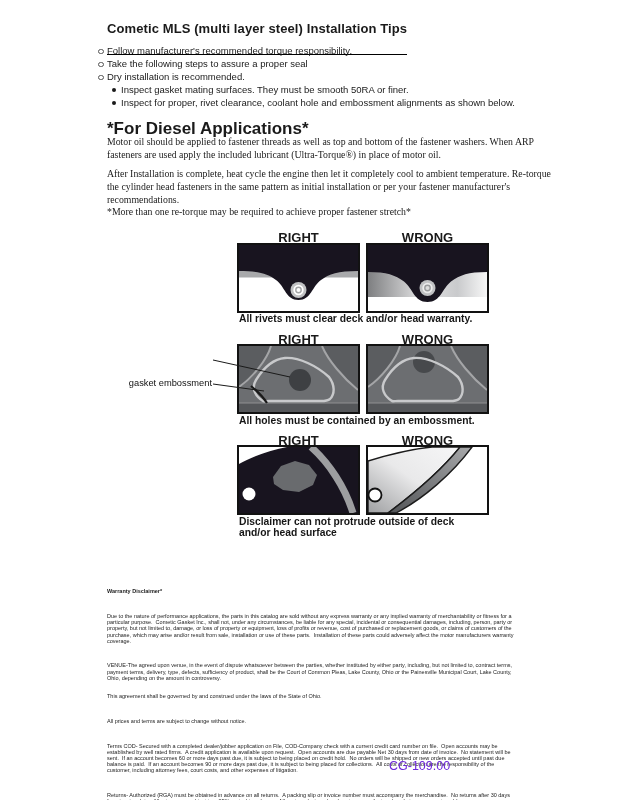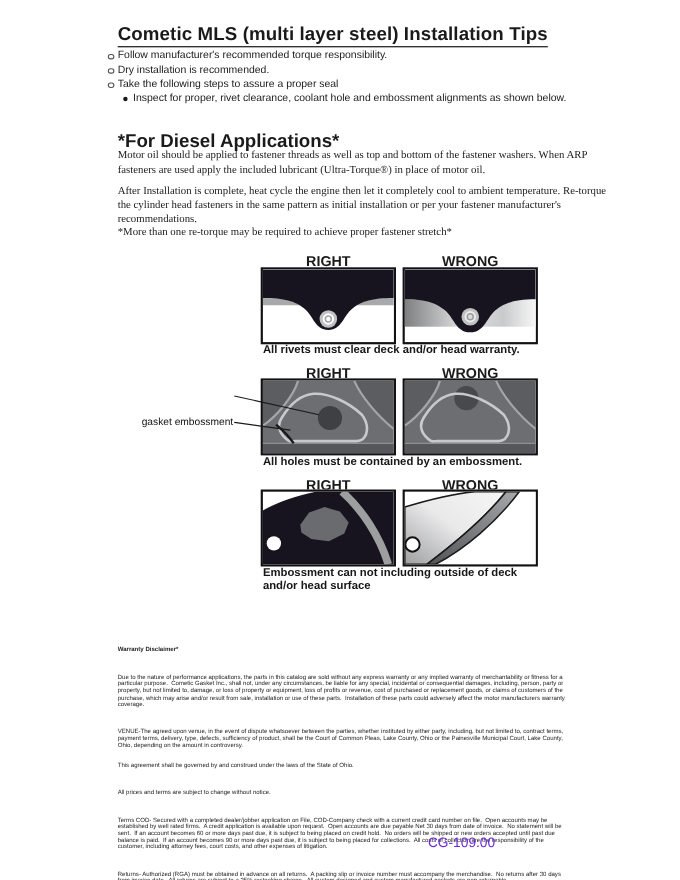--- a/index.html
+++ b/index.html
@@ -1,21 +1,21 @@
 <!DOCTYPE html>
 <html><head>
 <meta charset="utf-8">
 <style>
   html,body{margin:0;padding:0;background:#ffffff;}
   .page{position:relative;width:618px;height:800px;background:#ffffff;
         font-family:"Liberation Sans","DejaVu Sans",sans-serif;color:#1a1a1a;overflow:hidden;}
 
   
-  .title{position:absolute;left:107px;top:21px;margin:0;font-size:17px;font-weight:bold;
-         display:inline-block;border-bottom:1.6px solid #000;padding-bottom:1px;letter-spacing:.1px;}
+  .title{position:absolute;left:107px;top:21px;margin:0;font-size:13px;font-weight:bold;
+         display:inline-block;border-bottom:1.6px solid #000;padding-bottom:18px;letter-spacing:.1px;}
 
   
   .tips{position:absolute;left:98px;top:44px;margin:0;padding:0;list-style:none;
         font-size:9.5px;line-height:13px;width:480px;}
   .tips li{position:relative;padding-left:9px;}
   .tips li.lvl2{margin-left:14px;}
   .bullet{position:absolute;left:0;top:4.5px;width:4px;height:4px;border-radius:50%;}
   .bullet.open{width:3.5px;height:3.5px;border:1px solid #555;}
   .bullet.filled{background:#1a1a1a;}
 
@@ -42,22 +42,23 @@
 </style>
 </head>
 <body>
 
 <div class="page">
 
   <h1 class="title">Cometic MLS (multi layer steel) Installation Tips</h1>
 
   <ul class="tips">
     <li class="lvl1"><span class="bullet open"></span><span>Follow manufacturer's recommended torque responsibility.</span></li>
+    <li class="lvl1"><span class="bullet open"></span><span>Take the following steps to assure a proper seal</span></li>
     <li class="lvl1"><span class="bullet open"></span><span>Dry installation is recommended.</span></li>
-    <li class="lvl1"><span class="bullet open"></span><span>Take the following steps to assure a proper seal</span></li>
+    <li class="lvl2"><span class="bullet filled"></span><span>Inspect gasket mating surfaces.  They must be smooth 50RA or finer.</span></li>
     <li class="lvl2"><span class="bullet filled"></span><span>Inspect for proper, rivet clearance, coolant hole and embossment alignments as shown below.</span></li>
   </ul>
 
   <h2 class="h2">*For Diesel Applications*</h2>
   <p class="para" id="para1">Motor oil should be applied to fastener threads as well as top and bottom of the fastener washers. When ARP fasteners are used apply the included lubricant (Ultra-Torque®) in place of motor oil.</p>
   <p class="para" id="para3">*More than one re-torque may be required to achieve proper fastener stretch*</p>
   <p class="para" id="para2">After Installation is complete, heat cycle the engine then let it completely cool to ambient temperature. Re-torque the cylinder head fasteners in the same pattern as initial installation or per your fastener manufacturer's recommendations.</p>
 
   <div class="dlabel" style="left:237px;top:230px">RIGHT</div>
   <div class="dlabel" style="left:366px;top:230px">WRONG</div>
@@ -157,21 +158,21 @@
         </linearGradient>
       </defs>
       <rect width="119" height="66" fill="#ffffff"></rect>
       <path d="M0,14 C26,6 48,1.5 64,0 L92,0 C72,25 44,48 20,66 L0,66 Z" fill="url(#g3l)" stroke="#1b1b1b" stroke-width="1.4"></path>
       <path d="M92,0 L104,0 C84,27 55,52 28,66 L20,66 C44,48 72,25 92,0 Z" fill="url(#g3d)" stroke="#1b1b1b" stroke-width="1.4"></path>
       <circle cx="7" cy="48" r="6.5" fill="#ffffff" stroke="#111111" stroke-width="1.8"></circle>
     </svg>
   </div>
 
   <div class="dcaption" style="top:517px;width:240px">
-    <div>Embossment can not including outside of deck</div>
+    <div>Disclaimer can not protrude outside of deck</div>
     <div>and/or head surface</div>
   </div>
 
   <svg class="leaders" width="618" height="800" viewBox="0 0 618 800">
     <line x1="213" y1="360" x2="290" y2="377" stroke="#1a1a1a" stroke-width="1"></line>
     <line x1="213" y1="384" x2="264" y2="391" stroke="#1a1a1a" stroke-width="1"></line>
   </svg>
 
   <div class="fineprint">
     <p class="fp-head">Warranty Disclaimer*</p>

